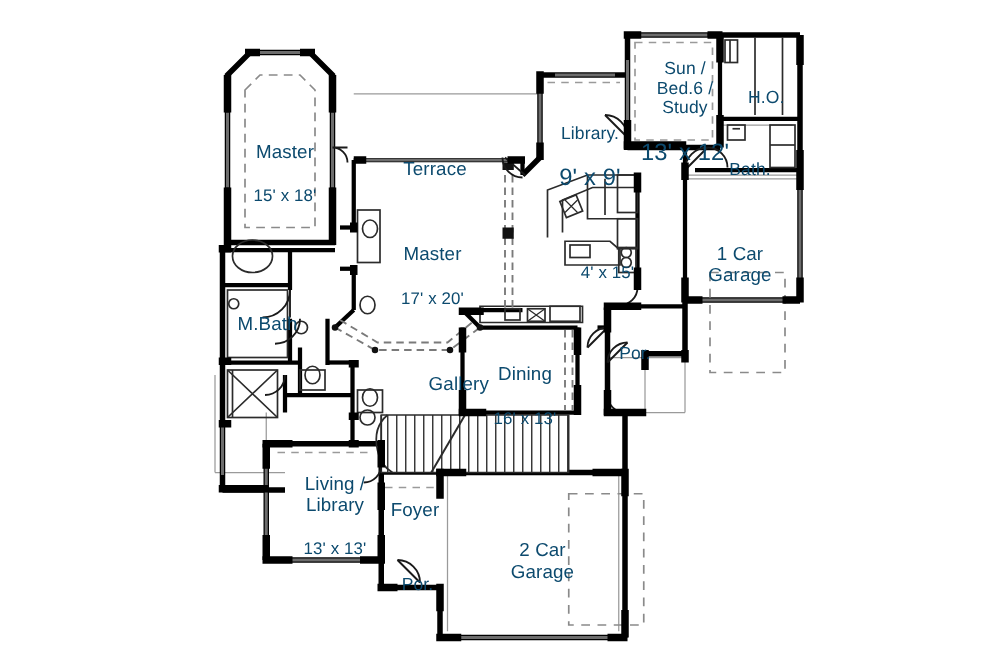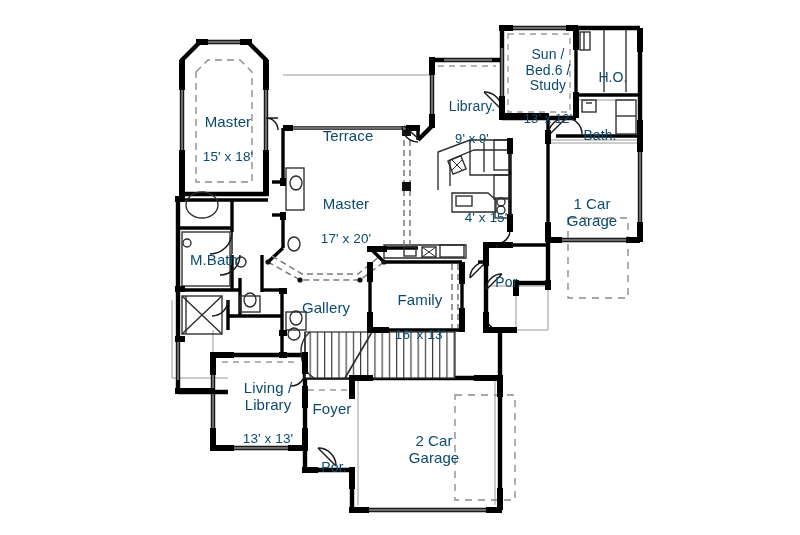--- a/index.html
+++ b/index.html
@@ -42,21 +42,21 @@
     font-size: 15px;
     letter-spacing: .1px;
   }
   .lbl-dim {
     display: block;
     font-size: 13.5px;
     letter-spacing: .1px;
   }
   .size-lg .lbl-name { font-size: 15px; }
   .size-md .lbl-name { font-size: 14px; }
-  .size-md .lbl-dim  { font-size: 13px; }
+  .size-md .lbl-dim  { font-size: 19px; }
 </style>
 </head>
 <body>
 
 <div id="plan-root">
 
   <svg id="floorplan-svg" viewBox="0 0 800 535" xmlns="http://www.w3.org/2000/svg">
 
     <defs>
 
@@ -509,26 +509,26 @@
 
     <div class="room-label size-lg" style="left:546px; top:178px; width:92px;">
       <span class="lbl-name">1 Car
 Garage</span>
     </div>
 
     <div class="room-label size-lg" style="left:166px; top:234px; width:96px;">
       <span class="lbl-name">M.Bath</span>
     </div>
 
-    <div class="room-label size-lg" style="left:282px; top:282px; width:88px;">
+    <div class="room-label size-lg" style="left:282px; top:282px; width:88px;padding-left:41px;">
       <span class="lbl-name">Gallery</span>
     </div>
 
     <div class="room-label size-lg" style="left:370px; top:274px; width:100px;">
-      <span class="lbl-name">Family</span>
+      <span class="lbl-name">Dining</span>
       <span class="lbl-dim">16' x 13'</span>
     </div>
 
     <div class="room-label size-md" style="left:482px; top:257px; width:52px;">
       <span class="lbl-name">Por.</span>
     </div>
 
     <div class="room-label size-lg" style="left:220px; top:362px; width:96px;">
       <span class="lbl-name">Living /
 Library</span>

